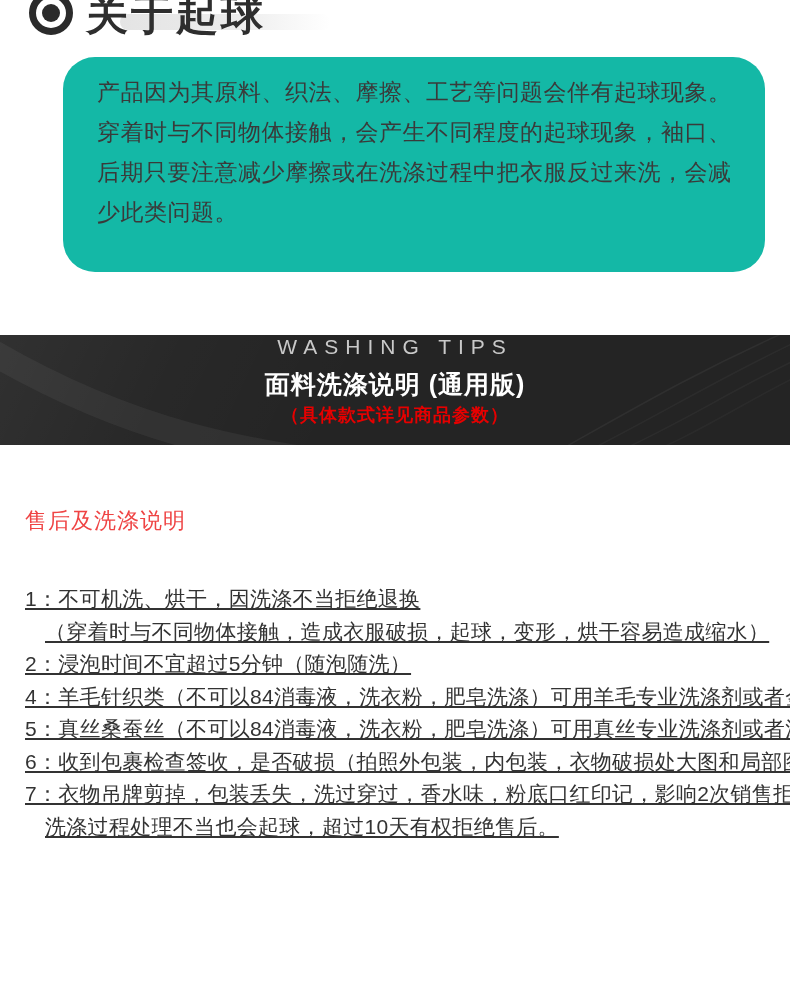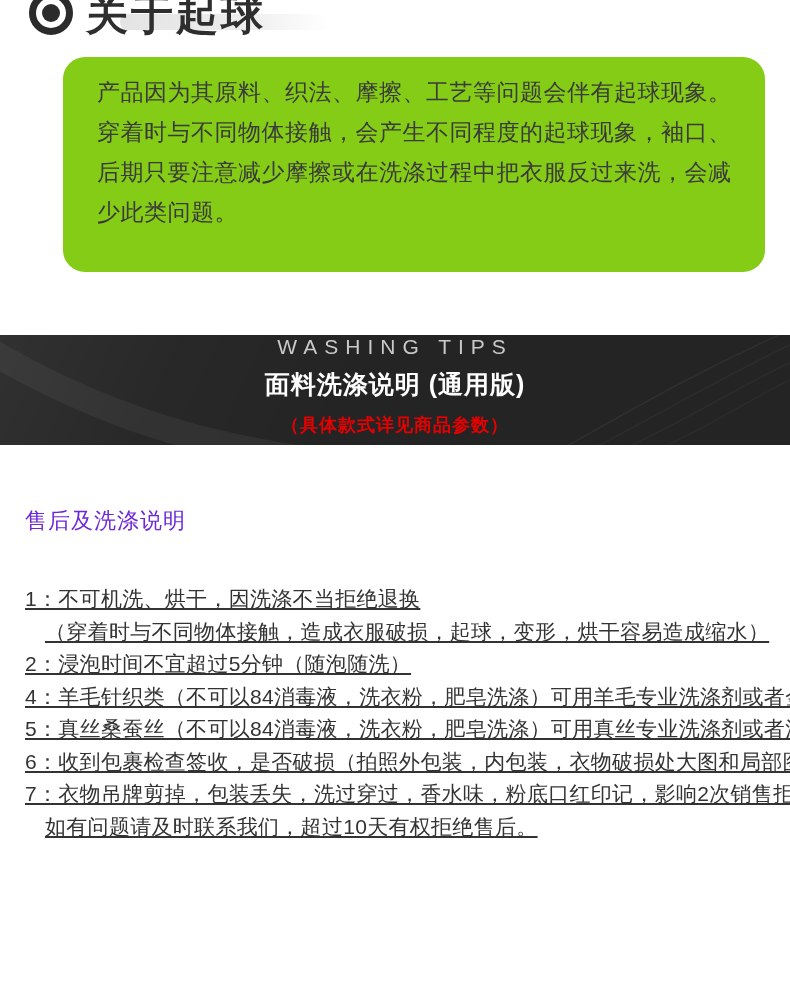--- a/index.html
+++ b/index.html
@@ -48,22 +48,22 @@
     font-size: 42px;
     font-weight: bold;
     letter-spacing: 3px;
     color: #2e2e2e;
   }
 
   
   .pilling-box {
     position: absolute; left: 63px; top: 57px;
     width: 702px; height: 215px;
-    background: #84cc16;
-    border-radius: 22px;
+    background: #14b8a6;
+    border-radius: 32px;
     padding: 15px 0 0 34px;
   }
   .pilling-box .pilling-line {
     font-size: 23px;
     line-height: 40px;
     color: #3a3a3a;
     letter-spacing: 0.5px;
     white-space: nowrap;
   }
 
@@ -85,32 +85,32 @@
     color: #c9c9c9;
   }
   .banner-title {
     margin-top: 9px;
     font-size: 25px;
     font-weight: bold;
     letter-spacing: 1px;
     color: #ffffff;
   }
   .banner-note {
-    margin-top: 12px;
+    margin-top: 2px;
     font-size: 18px;
     font-weight: bold;
     letter-spacing: 1px;
   }
 
   
   .aftercare { position: absolute; left: 25px; top: 506px; width: 745px; }
   .aftercare-heading {
     font-size: 22px;
     font-weight: normal;
-    color: #6d28d9;
+    color: #ef4444;
     letter-spacing: 1px;
   }
   .aftercare-list { margin-top: 47px; }
   .aftercare-line {
     font-size: 21px;
     line-height: 32.5px;
     color: #333333;
     letter-spacing: 0.3px;
     white-space: nowrap;
     text-decoration: underline;
@@ -155,17 +155,17 @@
   <section class="aftercare">
     <h2 class="aftercare-heading">售后及洗涤说明</h2>
     <div class="aftercare-list">
       <div class="aftercare-line">1：不可机洗、烘干，因洗涤不当拒绝退换</div>
       <div class="aftercare-line indent">（穿着时与不同物体接触，造成衣服破损，起球，变形，烘干容易造成缩水）</div>
       <div class="aftercare-line">2：浸泡时间不宜超过5分钟（随泡随洗）</div>
       <div class="aftercare-line">4：羊毛针织类（不可以84消毒液，洗衣粉，肥皂洗涤）可用羊毛专业洗涤剂或者金纺。</div>
       <div class="aftercare-line">5：真丝桑蚕丝（不可以84消毒液，洗衣粉，肥皂洗涤）可用真丝专业洗涤剂或者沐浴露。</div>
       <div class="aftercare-line">6：收到包裹检查签收，是否破损（拍照外包装，内包装，衣物破损处大图和局部图）</div>
       <div class="aftercare-line">7：衣物吊牌剪掉，包装丢失，洗过穿过，香水味，粉底口红印记，影响2次销售拒绝退换。</div>
-      <div class="aftercare-line indent">如有问题请及时联系我们，超过10天有权拒绝售后。</div>
+      <div class="aftercare-line indent">洗涤过程处理不当也会起球，超过10天有权拒绝售后。</div>
     </div>
   </section>
 
 </div>
 
 </body></html>

